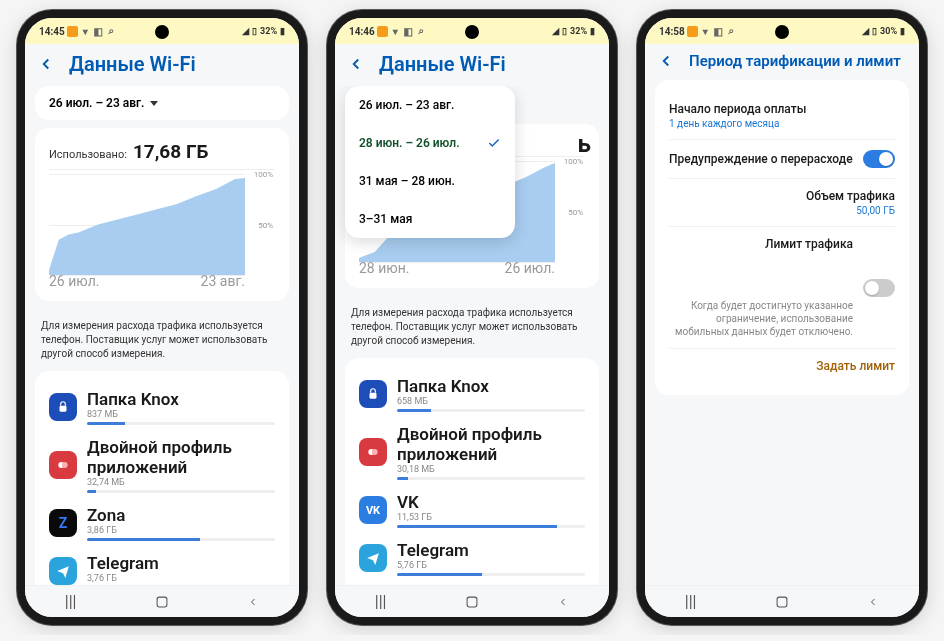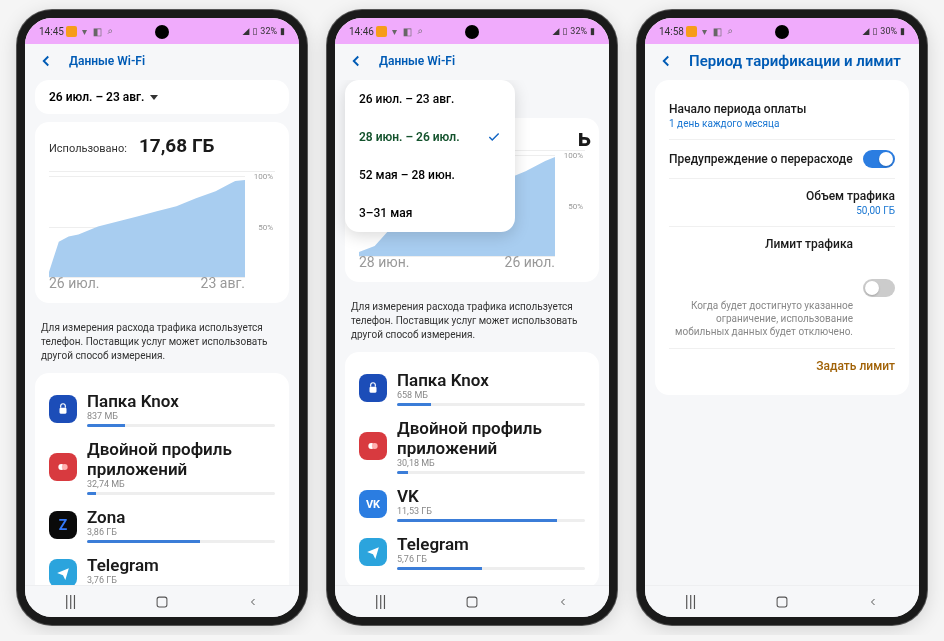--- a/index.html
+++ b/index.html
@@ -34,58 +34,58 @@
     border-radius: 50%;
     z-index: 100;
   }
   .status-bar {
     height: 26px;
     display: flex;
     align-items: center;
     justify-content: space-between;
     padding: 0 14px;
     font-size: 10px;
-    font-weight: 400;
+    font-weight: 700;
     color: #333;
-    background: #f0abfc;
+    background: #fef9c3;
   }
   .status-left { display: flex; align-items: center; gap: 2px; }
   .status-right { display: flex; align-items: center; gap: 3px; font-size: 9px; }
   .status-icon { width: 11px; height: 11px; display: inline-flex; align-items: center; justify-content: center; }
   .si-orange { background:#f79c1a; border-radius:2px; }
   .si-gray { color:#666; }
   .header {
     display: flex;
     align-items: center;
     padding: 8px 12px 10px;
     gap: 14px;
     background: #f6f7f9;
   }
   .back-arrow { color:#005bb5; width:18px; height:18px; }
-  .header-title { color:#005bb5; font-size:12px; font-weight:600; }
+  .header-title { color:#005bb5; font-size:20px; font-weight:600; }
   .content { flex:1; overflow:hidden; background:#f6f7f9; padding: 0 10px; position:relative; }
   .card {
     background:#fff;
     border-radius:14px;
     padding:12px 14px;
     margin-bottom:10px;
   }
   .date-selector {
     background:#fff;
     border-radius:14px;
     padding:10px 14px;
     margin-bottom:8px;
     font-size:12px;
     font-weight:600;
     display:flex;
     align-items:center;
     gap:6px;
   }
   .caret-down { width:0; height:0; border-left:4px solid transparent; border-right:4px solid transparent; border-top:5px solid #333; }
-  .usage-line { display:flex; align-items:baseline; gap:12px; margin-bottom:14px; }
+  .usage-line { display:flex; align-items:baseline; gap:6px; margin-bottom:6px; }
   .usage-label { font-size:11px; color:#333; }
   .usage-value { font-size:19px; font-weight:700; color:#1a1a1a; }
   .chart {
     position:relative;
     height:120px;
     border-top:1px solid #eee;
     padding-top:4px;
   }
   .chart-grid {
     position:absolute; left:0; right:30px; top:4px; bottom:14px;
@@ -390,21 +390,21 @@
     <span>26 июл. – 23 авг.</span>
 
   </div>
   <div class="dropdown-item selected">
     <span>28 июн. – 26 июл.</span>
     <svg class="check" width="14" height="14" viewBox="0 0 24 24" fill="none" stroke="currentColor" stroke-width="2.5">
             <polyline points="20 6 9 17 4 12"></polyline>
           </svg>
   </div>
   <div class="dropdown-item ">
-    <span>52 мая – 28 июн.</span>
+    <span>31 мая – 28 июн.</span>
 
   </div>
   <div class="dropdown-item ">
     <span>3–31 мая</span>
 
   </div>
       </div>
   </div>
   <div class="nav-bar">
     <div class="nav-btn">|||</div>

